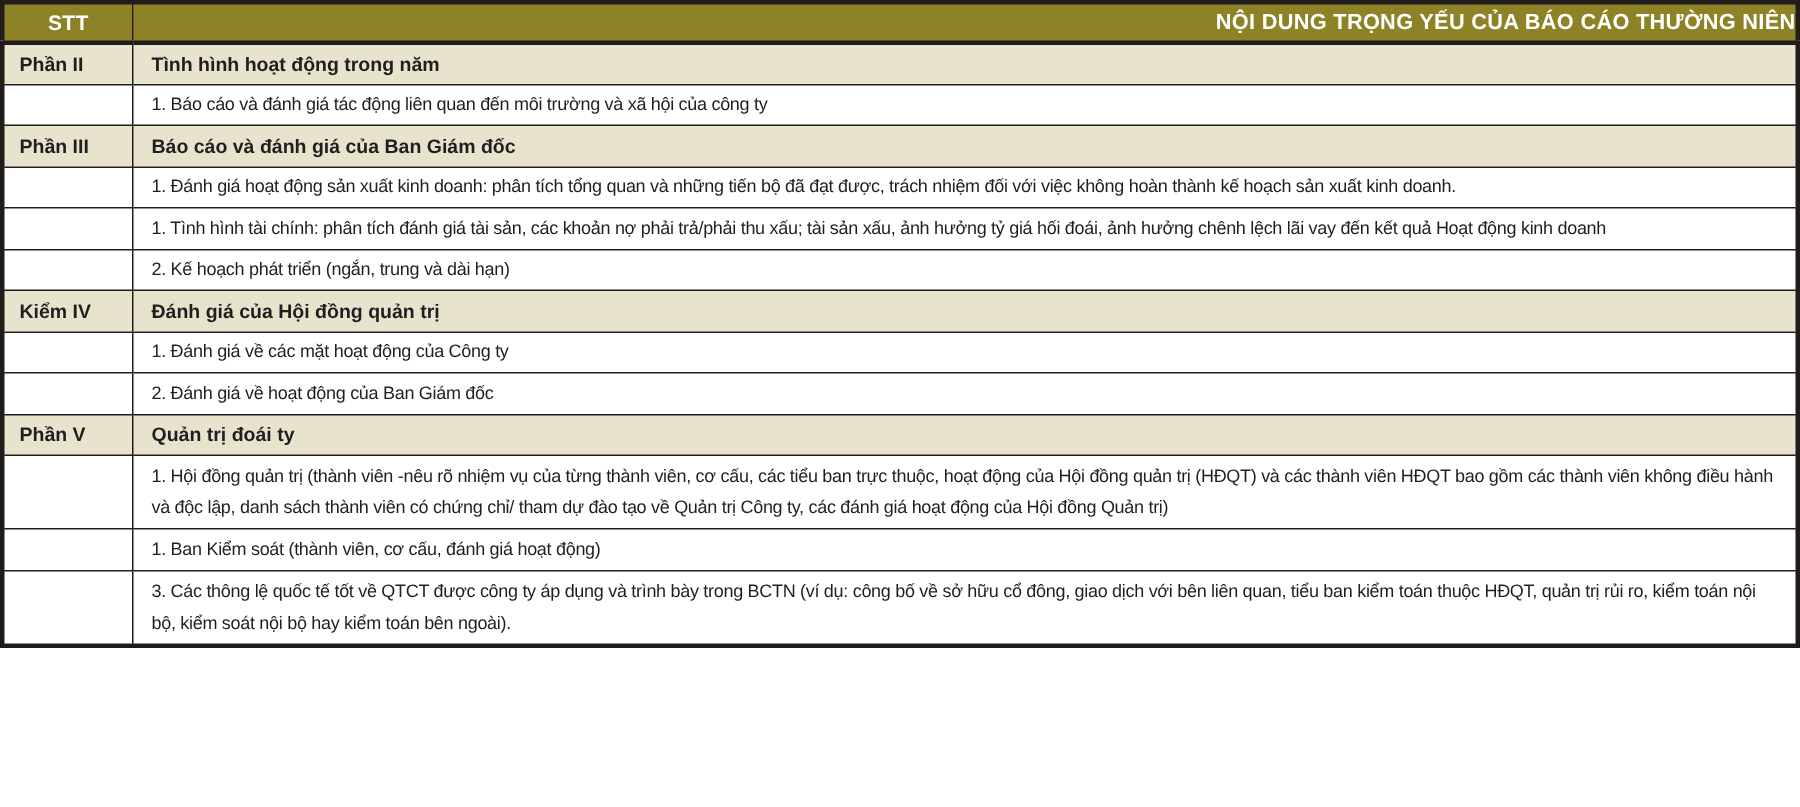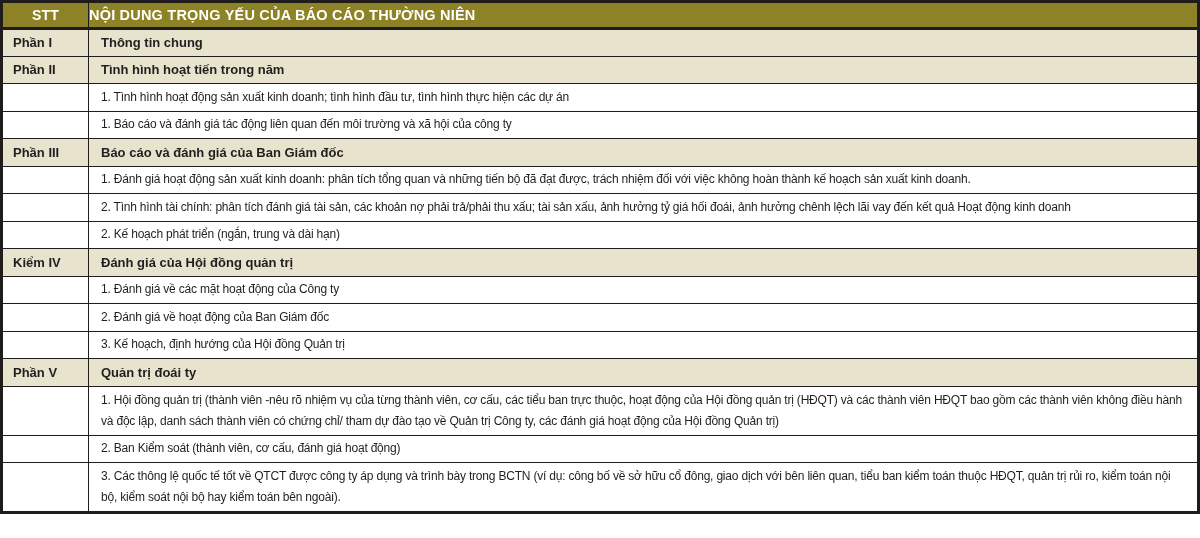--- a/index.html
+++ b/index.html
@@ -36,21 +36,21 @@
   }
   thead th{
     background:var(--header-bg);
     color:var(--header-text);
     font-weight:bold;
     height:27px;
     border-bottom:3px solid var(--border);
     letter-spacing:0.2px;
   }
   th.stt-header{font-size:14px;text-align:center;}
-  th.content-header{font-size:14.5px;text-align:left;}
+  th.content-header{font-size:14.5px;text-align:right;}
   tr.single{height:27.5px;}
   tr.tall td{padding-top:3px;padding-bottom:3px;margin-left:24px;}
   td.stt{
     font-weight:bold;
     font-size:13px;
     padding-left:10px;
     text-align:left;
     white-space:nowrap;
   }
   td.content{
@@ -78,78 +78,66 @@
       <col class="col-content">
     </colgroup>
     <thead>
       <tr>
         <th class="stt-header">STT</th>
         <th class="content-header">NỘI DUNG TRỌNG YẾU CỦA BÁO CÁO THƯỜNG NIÊN</th>
       </tr>
     </thead>
     <tbody>
       <tr class="section single">
-        <td class="stt">Phần I</td>
-        <td class="content">Thông tin chung</td>
-      </tr>
-      <tr class="section single">
         <td class="stt">Phần II</td>
-        <td class="content">Tình hình hoạt tiến trong năm</td>
-      </tr>
-      <tr class="item single">
-        <td class="stt"></td>
-        <td class="content">1. Tình hình hoạt động sản xuất kinh doanh; tình hình đầu tư, tình hình thực hiện các dự án</td>
+        <td class="content">Tình hình hoạt động trong năm</td>
       </tr>
       <tr class="item single">
         <td class="stt"></td>
         <td class="content">1. Báo cáo và đánh giá tác động liên quan đến môi trường và xã hội của công ty</td>
       </tr>
       <tr class="section single">
         <td class="stt">Phần III</td>
         <td class="content">Báo cáo và đánh giá của Ban Giám đốc</td>
       </tr>
       <tr class="item single">
         <td class="stt"></td>
         <td class="content">1. Đánh giá hoạt động sản xuất kinh doanh: phân tích tổng quan và những tiến bộ đã đạt được, trách nhiệm đối với việc không hoàn thành kế hoạch sản xuất kinh doanh.</td>
       </tr>
       <tr class="item single">
         <td class="stt"></td>
-        <td class="content">2. Tình hình tài chính: phân tích đánh giá tài sản, các khoản nợ phải trả/phải thu xấu; tài sản xấu, ảnh hưởng tỷ giá hối đoái, ảnh hưởng chênh lệch lãi vay đến kết quả Hoạt động kinh doanh</td>
+        <td class="content">1. Tình hình tài chính: phân tích đánh giá tài sản, các khoản nợ phải trả/phải thu xấu; tài sản xấu, ảnh hưởng tỷ giá hối đoái, ảnh hưởng chênh lệch lãi vay đến kết quả Hoạt động kinh doanh</td>
       </tr>
       <tr class="item single">
         <td class="stt"></td>
         <td class="content">2.  Kế hoạch phát triển (ngắn, trung và dài hạn)</td>
       </tr>
       <tr class="section single">
         <td class="stt">Kiểm IV</td>
         <td class="content">Đánh giá của Hội đồng quản trị</td>
       </tr>
       <tr class="item single">
         <td class="stt"></td>
         <td class="content">1. Đánh giá về các mặt hoạt động của Công ty</td>
       </tr>
       <tr class="item single">
         <td class="stt"></td>
         <td class="content">2. Đánh giá về hoạt động của Ban Giám đốc</td>
       </tr>
-      <tr class="item single">
-        <td class="stt"></td>
-        <td class="content">3. Kế hoạch, định hướng của Hội đồng Quản trị</td>
-      </tr>
       <tr class="section single">
         <td class="stt">Phần V</td>
         <td class="content">Quản trị đoái ty</td>
       </tr>
       <tr class="item tall">
         <td class="stt"></td>
         <td class="content">1. Hội đồng quản trị (thành viên -nêu rõ nhiệm vụ của từng thành viên, cơ cấu, các tiểu ban trực thuộc, hoạt động của Hội đồng quản trị (HĐQT) và các thành viên HĐQT bao gồm các thành viên không điều hành và độc lập, danh sách thành viên có chứng chỉ/ tham dự đào tạo về Quản trị Công ty, các đánh giá hoạt động của Hội đồng Quản trị)</td>
       </tr>
       <tr class="item single">
         <td class="stt"></td>
-        <td class="content">2. Ban Kiểm soát (thành viên, cơ cấu, đánh giá hoạt động)</td>
+        <td class="content">1. Ban Kiểm soát (thành viên, cơ cấu, đánh giá hoạt động)</td>
       </tr>
       <tr class="item tall">
         <td class="stt"></td>
         <td class="content">3. Các thông lệ quốc tế tốt về QTCT được công ty áp dụng và trình bày trong BCTN (ví dụ: công bố về sở hữu cổ đông, giao dịch với bên liên quan, tiểu ban kiểm toán thuộc HĐQT, quản trị rủi ro, kiểm toán nội bộ, kiểm soát nội bộ hay kiểm toán bên ngoài).</td>
       </tr>
     </tbody>
   </table>
 </div>
 
 </body></html>

